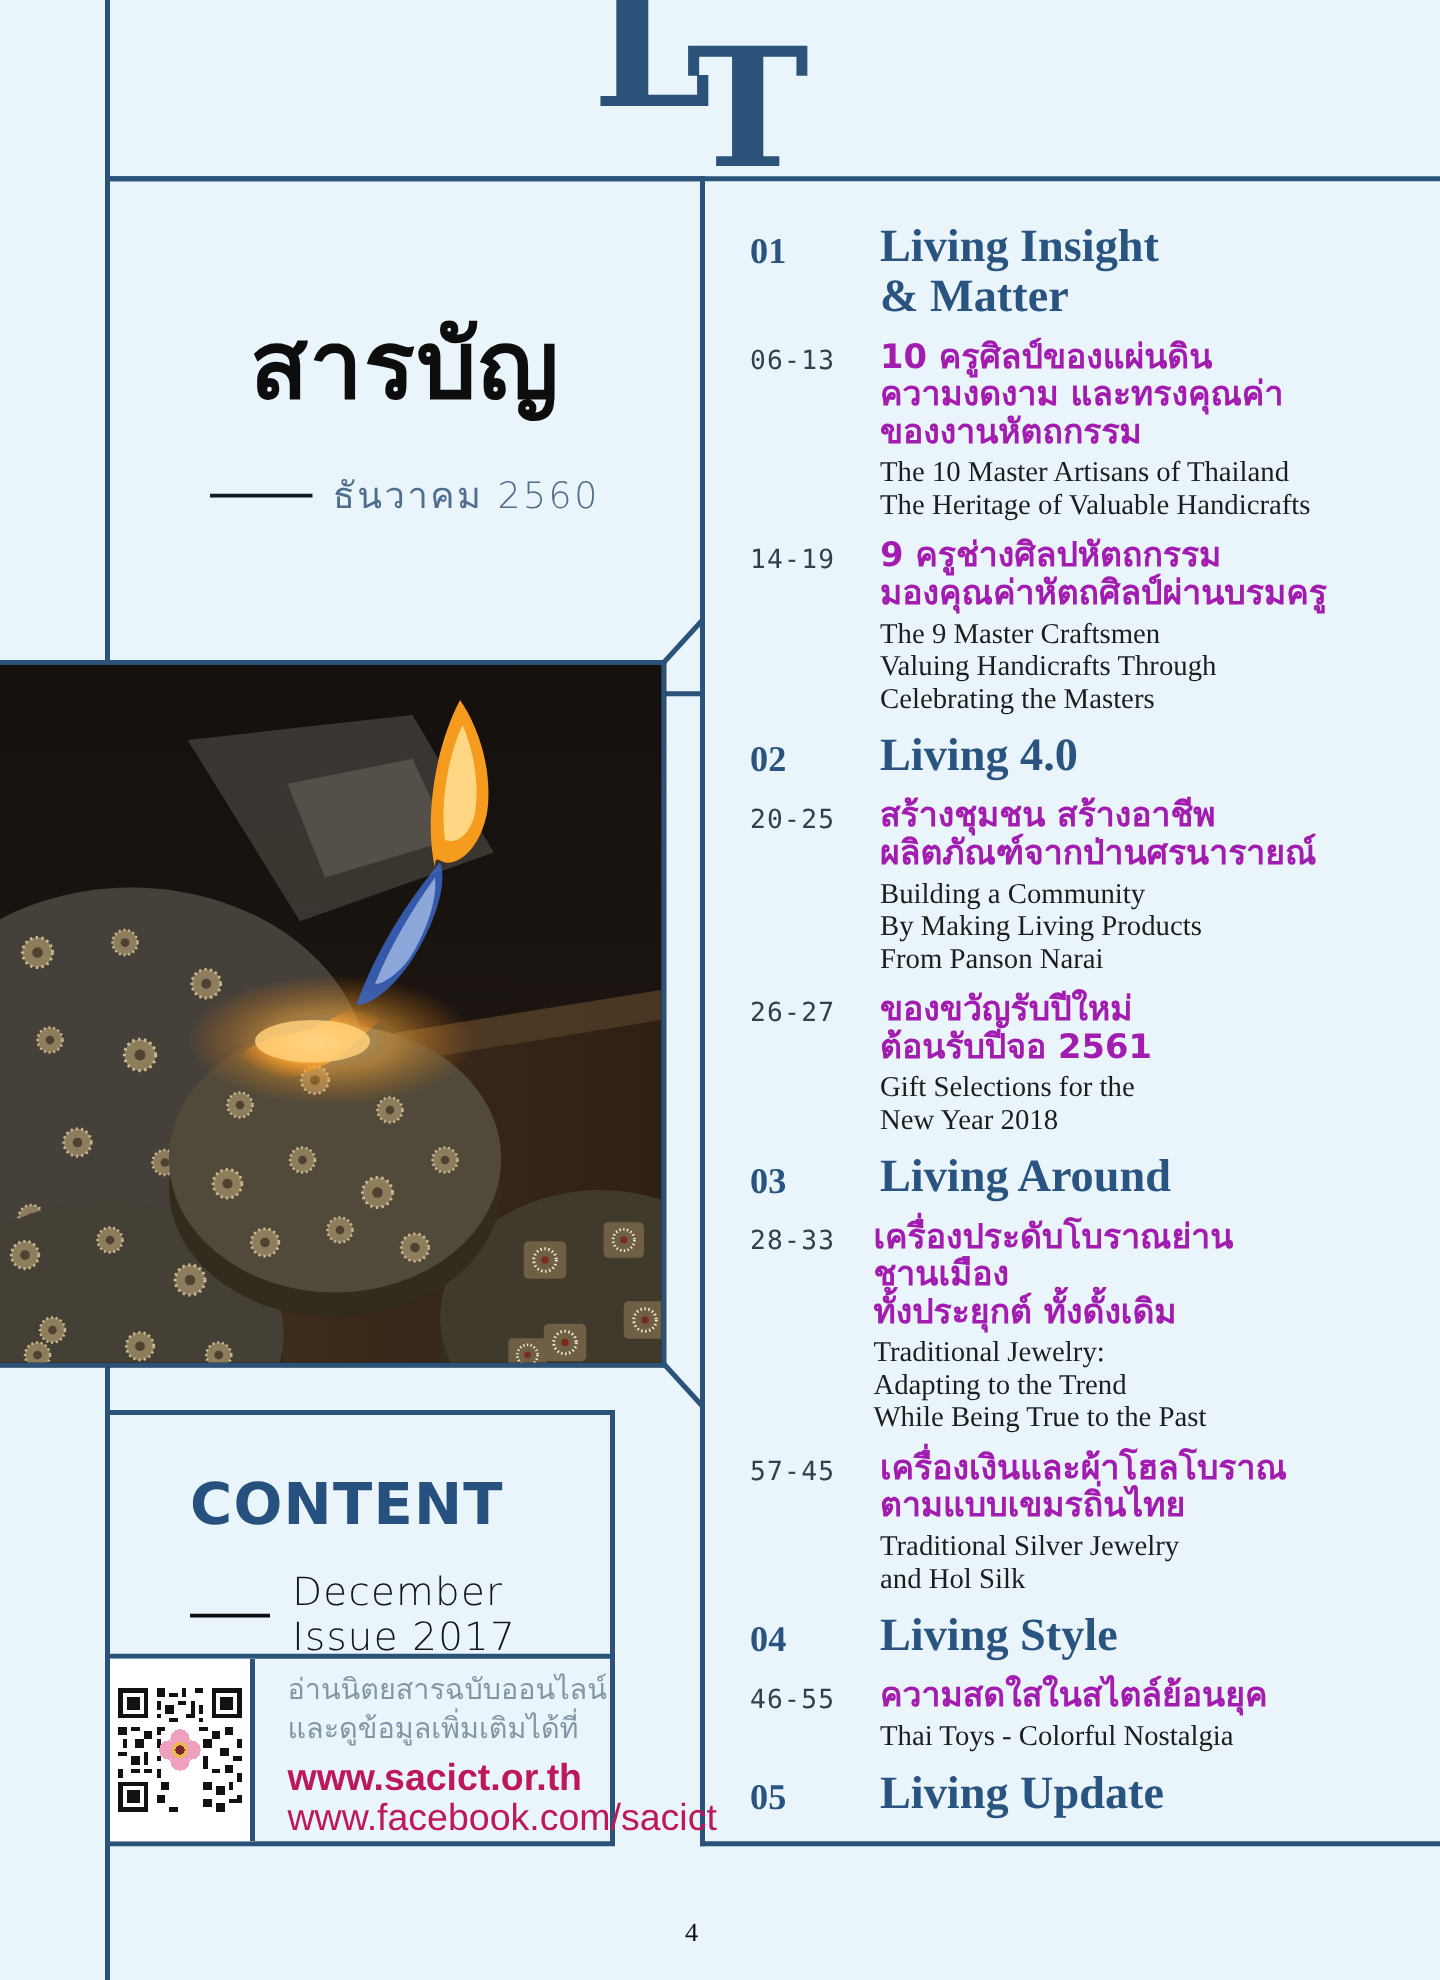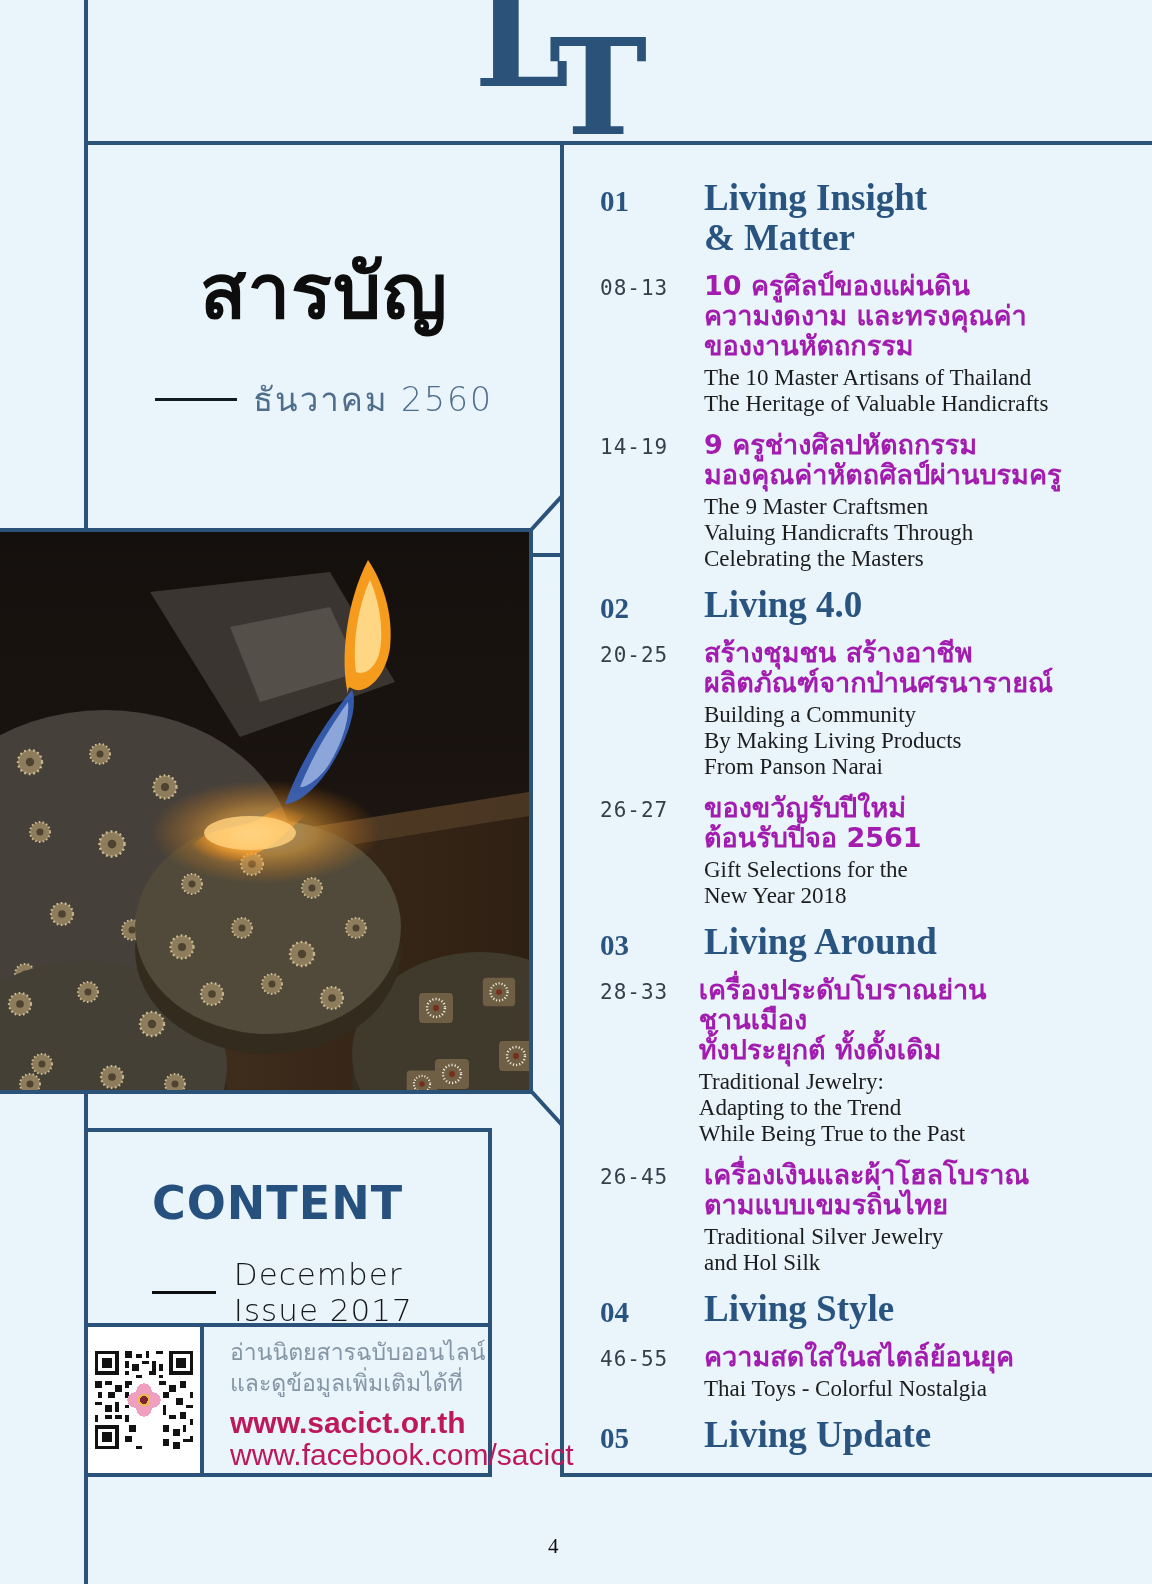--- a/index.html
+++ b/index.html
@@ -16,21 +16,21 @@
   .logo-char{position:absolute;font-family:"DejaVu Serif","Liberation Serif",serif;
              font-weight:bold;color:#2b5278;line-height:1;}
   #logo-l{left:474px;top:-30px;font-size:136px;}
   #logo-t{left:549px;top:22px;font-size:132px;}
   
   #masthead{left:84px;top:141px;width:480px;height:416px;border:4px solid #2b5278;box-sizing:border-box;}
   #masthead-title{margin-top:86px;text-align:center;font-size:76px;font-weight:bold;color:#0d0d0d;letter-spacing:1px;}
   .issue-row{display:flex;align-items:center;justify-content:center;margin-top:22px;}
   .dash{height:3px;background:#121a22;}
   #masthead .dash{width:82px;margin-right:16px;}
-  #masthead-issue{font-size:33px;color:#4f6e8c;font-weight:300;letter-spacing:2px;}
+  #masthead-issue{font-size:29px;color:#4f6e8c;font-weight:300;letter-spacing:2px;}
   
   #photo-frame{left:0;top:528px;width:533px;height:566px;border:4px solid #2b5278;border-left:none;box-sizing:border-box;background:#171310;}
   #photo-frame svg{display:block;width:100%;height:100%;}
   
   #content-box{left:84px;top:1128px;width:408px;height:349px;border:4px solid #2b5278;box-sizing:border-box;}
   #content-title{margin:44px 0 0 64px;font-size:46px;font-weight:800;letter-spacing:1px;color:#26507d;}
   #content-issue-row{display:flex;align-items:center;margin:26px 0 0 64px;}
   #content-box .dash{width:90px;margin-right:18px;background:#0d0d0d;}
   #content-issue{font-size:31px;color:#15181b;letter-spacing:1px;font-weight:300;}
   #content-footer{position:absolute;left:0;right:0;bottom:0;height:146px;border-top:4px solid #2b5278;display:flex;}
@@ -229,21 +229,21 @@
 
     <div class="toc-head">
       <div class="num">01</div>
       <div class="title">
         <div>Living Insight</div>
         <div>&amp; Matter</div>
       </div>
     </div>
 
     <div class="toc-entry">
-      <div class="num">08-13</div>
+      <div class="num">06-13</div>
       <div>
         <div class="thai-lines">
           <div>10 ครูศิลป์ของแผ่นดิน</div>
           <div>ความงดงาม และทรงคุณค่า</div>
           <div>ของงานหัตถกรรม</div>
         </div>
         <div class="eng-lines">
           <div>The 10 Master Artisans of Thailand</div>
           <div>The Heritage of Valuable Handicrafts</div>
         </div>
@@ -317,21 +317,21 @@
         </div>
         <div class="eng-lines">
           <div>Traditional Jewelry:</div>
           <div>Adapting to the Trend</div>
           <div>While Being True to the Past</div>
         </div>
       </div>
     </div>
 
     <div class="toc-entry">
-      <div class="num">26-45</div>
+      <div class="num">57-45</div>
       <div>
         <div class="thai-lines">
           <div>เครื่องเงินและผ้าโฮลโบราณ</div>
           <div>ตามแบบเขมรถิ่นไทย</div>
         </div>
         <div class="eng-lines">
           <div>Traditional Silver Jewelry</div>
           <div>and Hol Silk</div>
         </div>
       </div>

